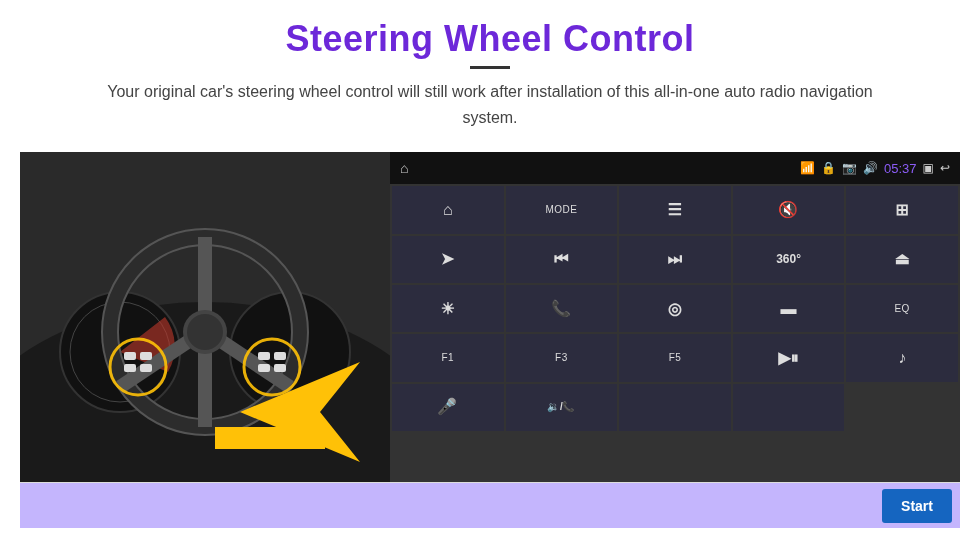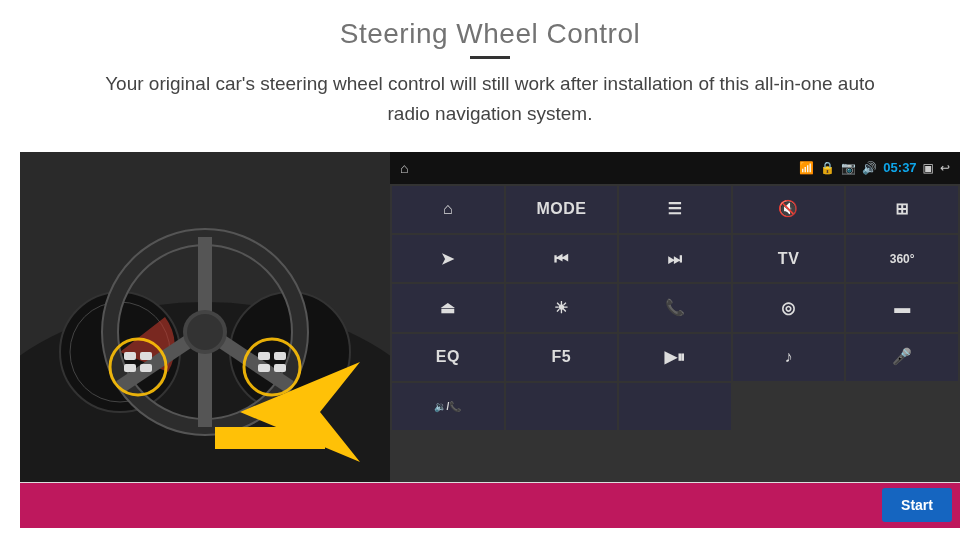--- a/index.html
+++ b/index.html
@@ -19,35 +19,35 @@
       align-items: center;
       padding: 18px 20px 0;
     }
 
     .title-section {
       text-align: center;
       margin-bottom: 10px;
     }
 
     .main-title {
-      font-size: 28px;
-      font-weight: 400;
-      color: #737373;
+      font-size: 36px;
+      font-weight: 700;
+      color: #6d28d9;
       letter-spacing: 0.5px;
     }
 
     .title-divider {
       width: 40px;
       height: 3px;
       background: #333;
       margin: 6px auto 10px;
     }
 
     .subtitle {
-      font-size: 19px;
+      font-size: 16px;
       color: #444;
       text-align: center;
       max-width: 780px;
       line-height: 1.6;
     }
 
     .content-row {
       display: flex;
       width: 100%;
       margin-top: 12px;
@@ -96,23 +96,23 @@
 
     .panel-top-bar .right-icons {
       display: flex;
       gap: 6px;
       align-items: center;
       color: #ccc;
       font-size: 12px;
     }
 
     .time-display {
-      color: #0ea5e9;
+      color: #8b5cf6;
       font-size: 13px;
-      font-weight: bold;
+      font-weight: normal;
     }
 
     .grid-container {
       flex: 1;
       display: grid;
       grid-template-columns: repeat(5, 1fr);
       grid-template-rows: repeat(6, 1fr);
       gap: 2px;
       padding: 2px;
       background: #333;
@@ -131,32 +131,32 @@
       position: relative;
       min-height: 0;
     }
 
     .grid-btn .icon {
       font-size: 16px;
       line-height: 1;
     }
 
     .grid-btn .label {
-      font-size: 16px;
-      font-weight: bold;
+      font-size: 10px;
+      font-weight: normal;
       letter-spacing: 0.5px;
     }
 
     
     .bottom-bar {
       display: flex;
       justify-content: flex-end;
       align-items: center;
       padding: 6px 8px;
-      background: #be185d;
+      background: #c4b5fd;
       border-top: 1px solid #ddd;
       gap: 5px;
       height: 46px;
       width: 100%;
     }
 
     .bottom-btn {
       height: 34px;
       min-width: 70px;
       border: none;
@@ -276,23 +276,20 @@
 
         <button class="grid-btn">
             <span class="icon">➤</span>
           </button>
         <button class="grid-btn">
             <span class="icon">⏮</span>
           </button>
         <button class="grid-btn">
             <span class="icon">⏭</span>
           </button>
-        <button class="grid-btn">
-            <span class="label">TV</span>
-          </button>
 
         <button class="grid-btn">
             <span class="icon" style="font-size:12px">360°</span>
           </button>
         <button class="grid-btn">
             <span class="icon">⏏</span>
           </button>
         <button class="grid-btn">
             <span class="icon">☀</span>
           </button>
@@ -302,21 +299,27 @@
           </button>
         <button class="grid-btn">
             <span class="icon">◎</span>
           </button>
         <button class="grid-btn">
             <span class="icon">▬</span>
           </button>
         <button class="grid-btn">
             <span class="label">EQ</span>
           </button>
-
+        <button class="grid-btn">
+            <span class="label">F1</span>
+          </button>
+
+        <button class="grid-btn">
+            <span class="label">F3</span>
+          </button>
         <button class="grid-btn">
             <span class="label">F5</span>
           </button>
         <button class="grid-btn">
             <span class="icon">▶⏸</span>
           </button>
 
         <button class="grid-btn">
             <span class="icon">♪</span>
           </button>

